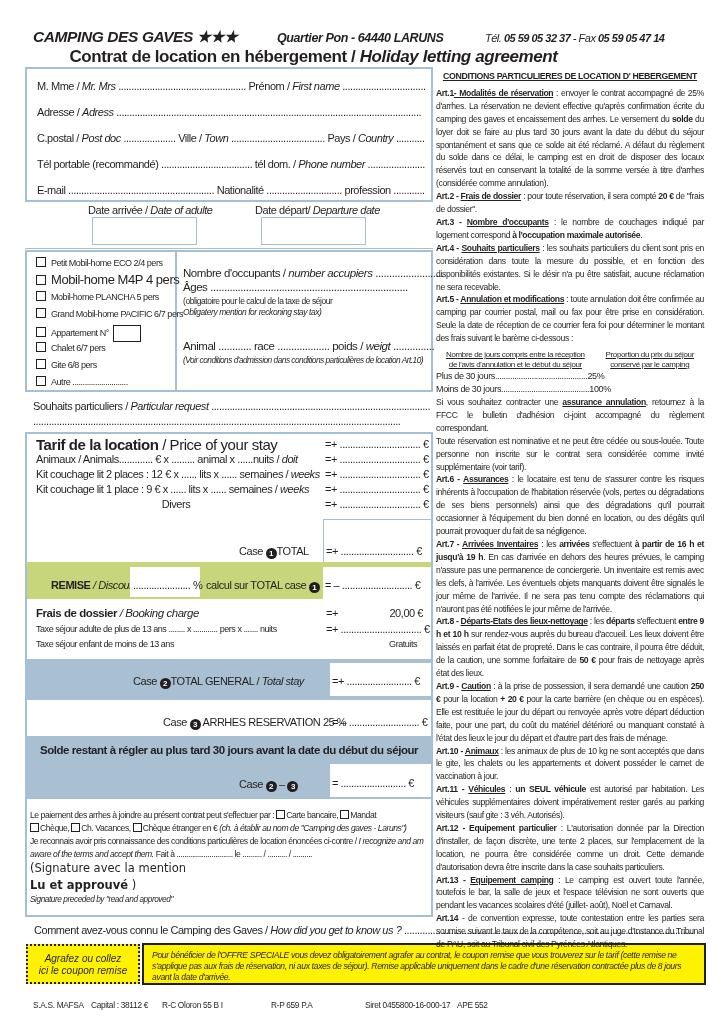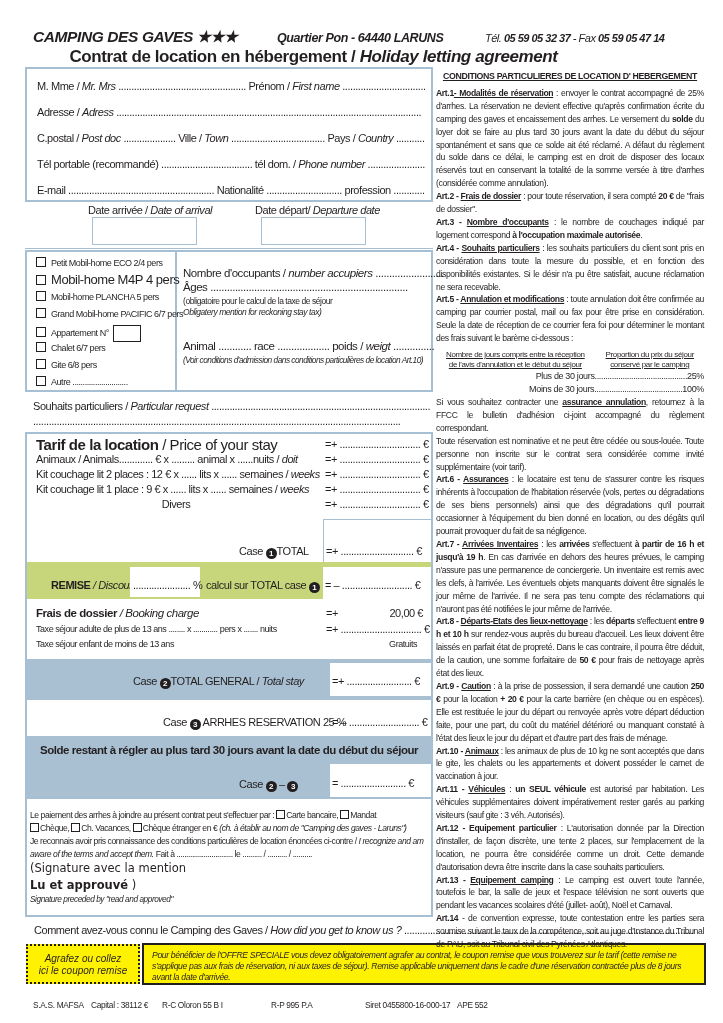--- a/index.html
+++ b/index.html
@@ -21,21 +21,21 @@
 .inputbox{border:1.5px solid #a7bfd2;background:#fff;cursor:text}
 .num{display:inline-block;width:11px;height:11px;border-radius:50%;background:#231f20;color:#fff;font-size:8px;font-weight:bold;text-align:center;line-height:11px;vertical-align:-1px}
 .green{background:#c7d67a}
 .blue{background:#a9c0d2}
 #conditions{left:436px;top:70px;width:268px;font-size:8.6px;line-height:12.9px;letter-spacing:-0.35px;text-align:justify;color:#231f20}
 #conditions p{margin:0}
 #conditions .title{text-align:center;font-weight:bold;text-decoration:underline;font-size:8.8px;margin-bottom:4px}
 #conditions u{text-decoration:underline}
 .scale{display:flex;justify-content:space-between;font-size:8px;line-height:10px;padding:0 10px;margin-top:5px;text-align:center}
 .scale u{display:block}
-.scalerow{text-align:right;font-size:9px;line-height:13px}
+.scalerow{text-align:left;font-size:9px;line-height:13px}
 #coupon{left:26px;top:944px;width:114px;height:40px;background:#fff200;border:2.5px dotted #231f20;text-align:center;font-size:10px;font-style:italic;line-height:12px;padding-top:7px;color:#231f20}
 #offer{left:142px;top:943px;width:564px;height:42px;background:#fff200;border:2px solid #231f20;font-size:8.6px;font-style:italic;line-height:11px;padding:5px 8px;letter-spacing:-0.35px;color:#231f20}
 #footer{left:33px;top:1000px;font-size:8.3px;letter-spacing:-0.3px;white-space:nowrap}
 #footer span{position:absolute;top:0;white-space:nowrap}
 </style>
 </head>
 <body>
 
 <div id="hdr1" class="abs"><span>CAMPING DES GAVES</span> <span>★★★</span></div>
 <div id="hdr-addr" class="abs">Quartier Pon - 64440 LARUNS</div>
@@ -43,21 +43,21 @@
 <div id="hdr2" class="abs"><span>Contrat de location en hébergement / </span><i>Holiday letting agreement</i></div>
 
 <div class="abs box" style="left:25px;top:67px;width:408px;height:135px">
   <div class="lbl-field" style="top:11px"><span>M. Mme / </span><i>Mr. Mrs</i> <span class="dots">.................................................</span> <span>Prénom / </span><i>First name</i> <span class="dots">...................................</span></div>
   <div class="lbl-field" style="top:37px"><span>Adresse / </span><i>Adress</i> <span class="dots">.....................................................................................................................</span></div>
   <div class="lbl-field" style="top:63px"><span>C.postal / </span><i>Post doc</i> <span class="dots">....................</span>  <span>Ville / </span><i>Town</i> <span class="dots">....................................</span> <span>Pays / </span><i>Country</i> <span class="dots">..................</span></div>
   <div class="lbl-field" style="top:89px"><span>Tél portable (recommandé)</span> <span class="dots">...................................</span> <span>tél dom. / </span><i>Phone number</i> <span class="dots">...............................</span></div>
   <div class="lbl-field" style="top:115px"><span>E-mail</span> <span class="dots">........................................................</span> <span>Nationalité</span> <span class="dots">.............................</span> <span>profession</span> <span class="dots">................</span></div>
 </div>
 
-<div class="abs t" style="left:88px;top:204px;font-size:11px"><span>Date arrivée / </span><i>Date of arrival</i></div>
+<div class="abs t" style="left:88px;top:204px;font-size:11px"><span>Date arrivée / </span><i>Date of adulte</i></div>
 <div class="abs inputbox" style="left:92px;top:217px;width:105px;height:28px"></div>
 <div class="abs t" style="left:255px;top:204px;font-size:11px"><span>Date départ/ </span><i>Departure date</i></div>
 <div class="abs inputbox" style="left:261px;top:217px;width:105px;height:28px"></div>
 <div class="abs" style="left:25px;top:248px;width:408px;height:1px;background:#a7bfd2"></div>
 
 <div class="abs box" style="left:25px;top:250px;width:408px;height:142px">
   <div class="abs" style="left:148px;top:0;width:2px;height:138px;background:#a7bfd2"></div>
   <div class="abs" style="left:9px;top:5px">
     <div class="ts" style="height:17px;font-size:9px"><span class="cbx"></span><span>Petit Mobil-home ECO 2/4 pers</span></div>
     <div class="ts" style="height:17px;font-size:13px"><span class="cbx"></span><span>Mobil-home M4P 4 pers</span></div>
@@ -155,21 +155,21 @@
 <div id="coupon" class="abs">
     <div>Agrafez ou collez</div>
     <div>ici le coupon remise</div>
   </div>
 <div id="offer" class="abs">Pour bénéficier de l'OFFRE SPECIALE vous devez obligatoirement agrafer au contrat, le coupon remise que vous trouverez sur le tarif (cette remise ne s'applique pas aux frais de réservation, ni aux taxes de séjour). Remise applicable uniquement dans le cadre d'une réservation contractée plus de 8 jours avant la date d'arrivée.</div>
 
 <div id="footer" class="abs">
   <span style="left:0">S.A.S. MAFSA</span>
   <span style="left:58px">Capital : 38112 €</span>
   <span style="left:129px">R-C Oloron 55 B I</span>
-  <span style="left:238px">R-P 995 P.A</span>
+  <span style="left:238px">R-P 659 P.A</span>
   <span style="left:332px">Siret 0455800-16-000-17</span>
   <span style="left:424px">APE 552</span>
 </div>
 
 <div id="conditions" class="abs">
   <p class="title">CONDITIONS PARTICULIERES DE LOCATION D' HEBERGEMENT</p>
   <p><b>Art.1</b><b><u>- Modalités de réservation</u></b><span> : envoyer le contrat accompagné de 25% d'arrhes. La réservation ne devient effective qu'après confirmation écrite du camping des gaves et encaissement des arrhes. Le versement du </span><b>solde</b><span> du loyer doit se faire au plus tard 30 jours avant la date du début du séjour spontanément et sans que ce solde ait été réclamé. A défaut du règlement du solde dans ce délai, le camping est en droit de disposer des locaux réservés tout en conservant la totalité de la somme versée à titre d'arrhes (considérée comme annulation).</span></p>
   <p><b>Art.2 - </b><b><u>Frais de dossier</u></b><span> : pour toute réservation, il sera compté </span><b>20 €</b><span> de "frais de dossier".</span></p>
   <p><b>Art.3 - </b><b><u>Nombre d'occupants</u></b><span> : le nombre de couchages indiqué par logement correspond </span><b>à l'occupation maximale autorisée</b><span>.</span></p>
   <p><b>Art.4 - </b><b><u>Souhaits particuliers</u></b><span> : les souhaits particuliers du client sont pris en considération dans toute la mesure du possible, et en fonction des disponibilités existantes. Si le désir n'a pu être satisfait, aucune réclamation ne sera recevable.</span></p>

